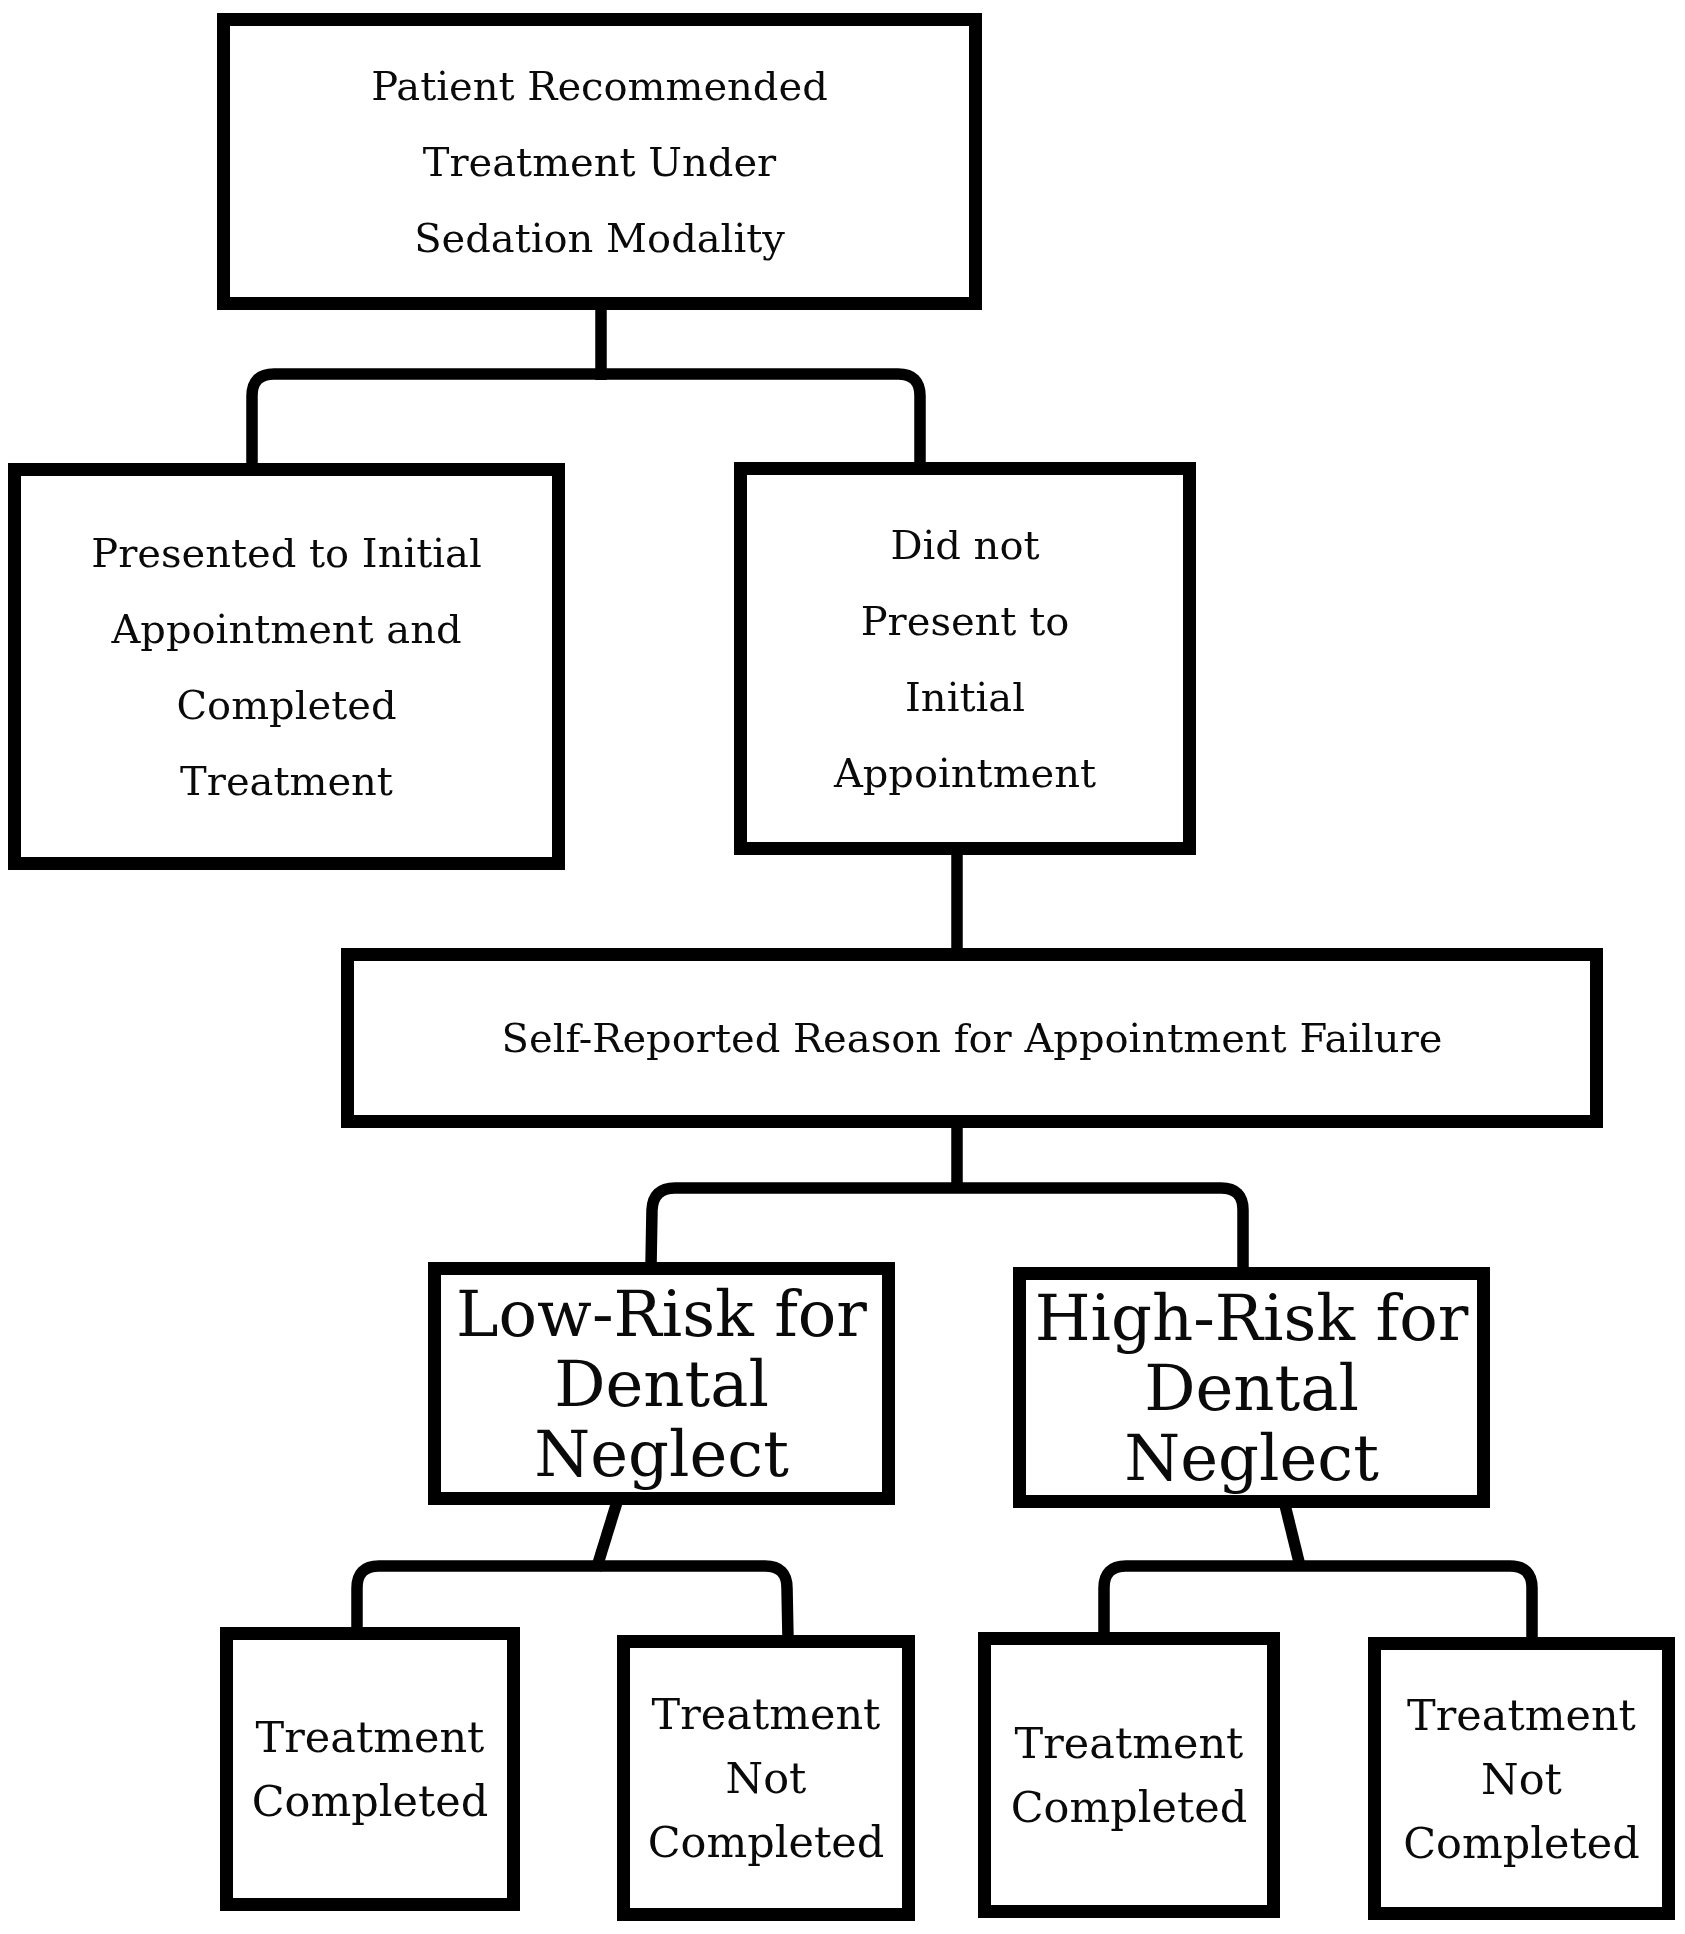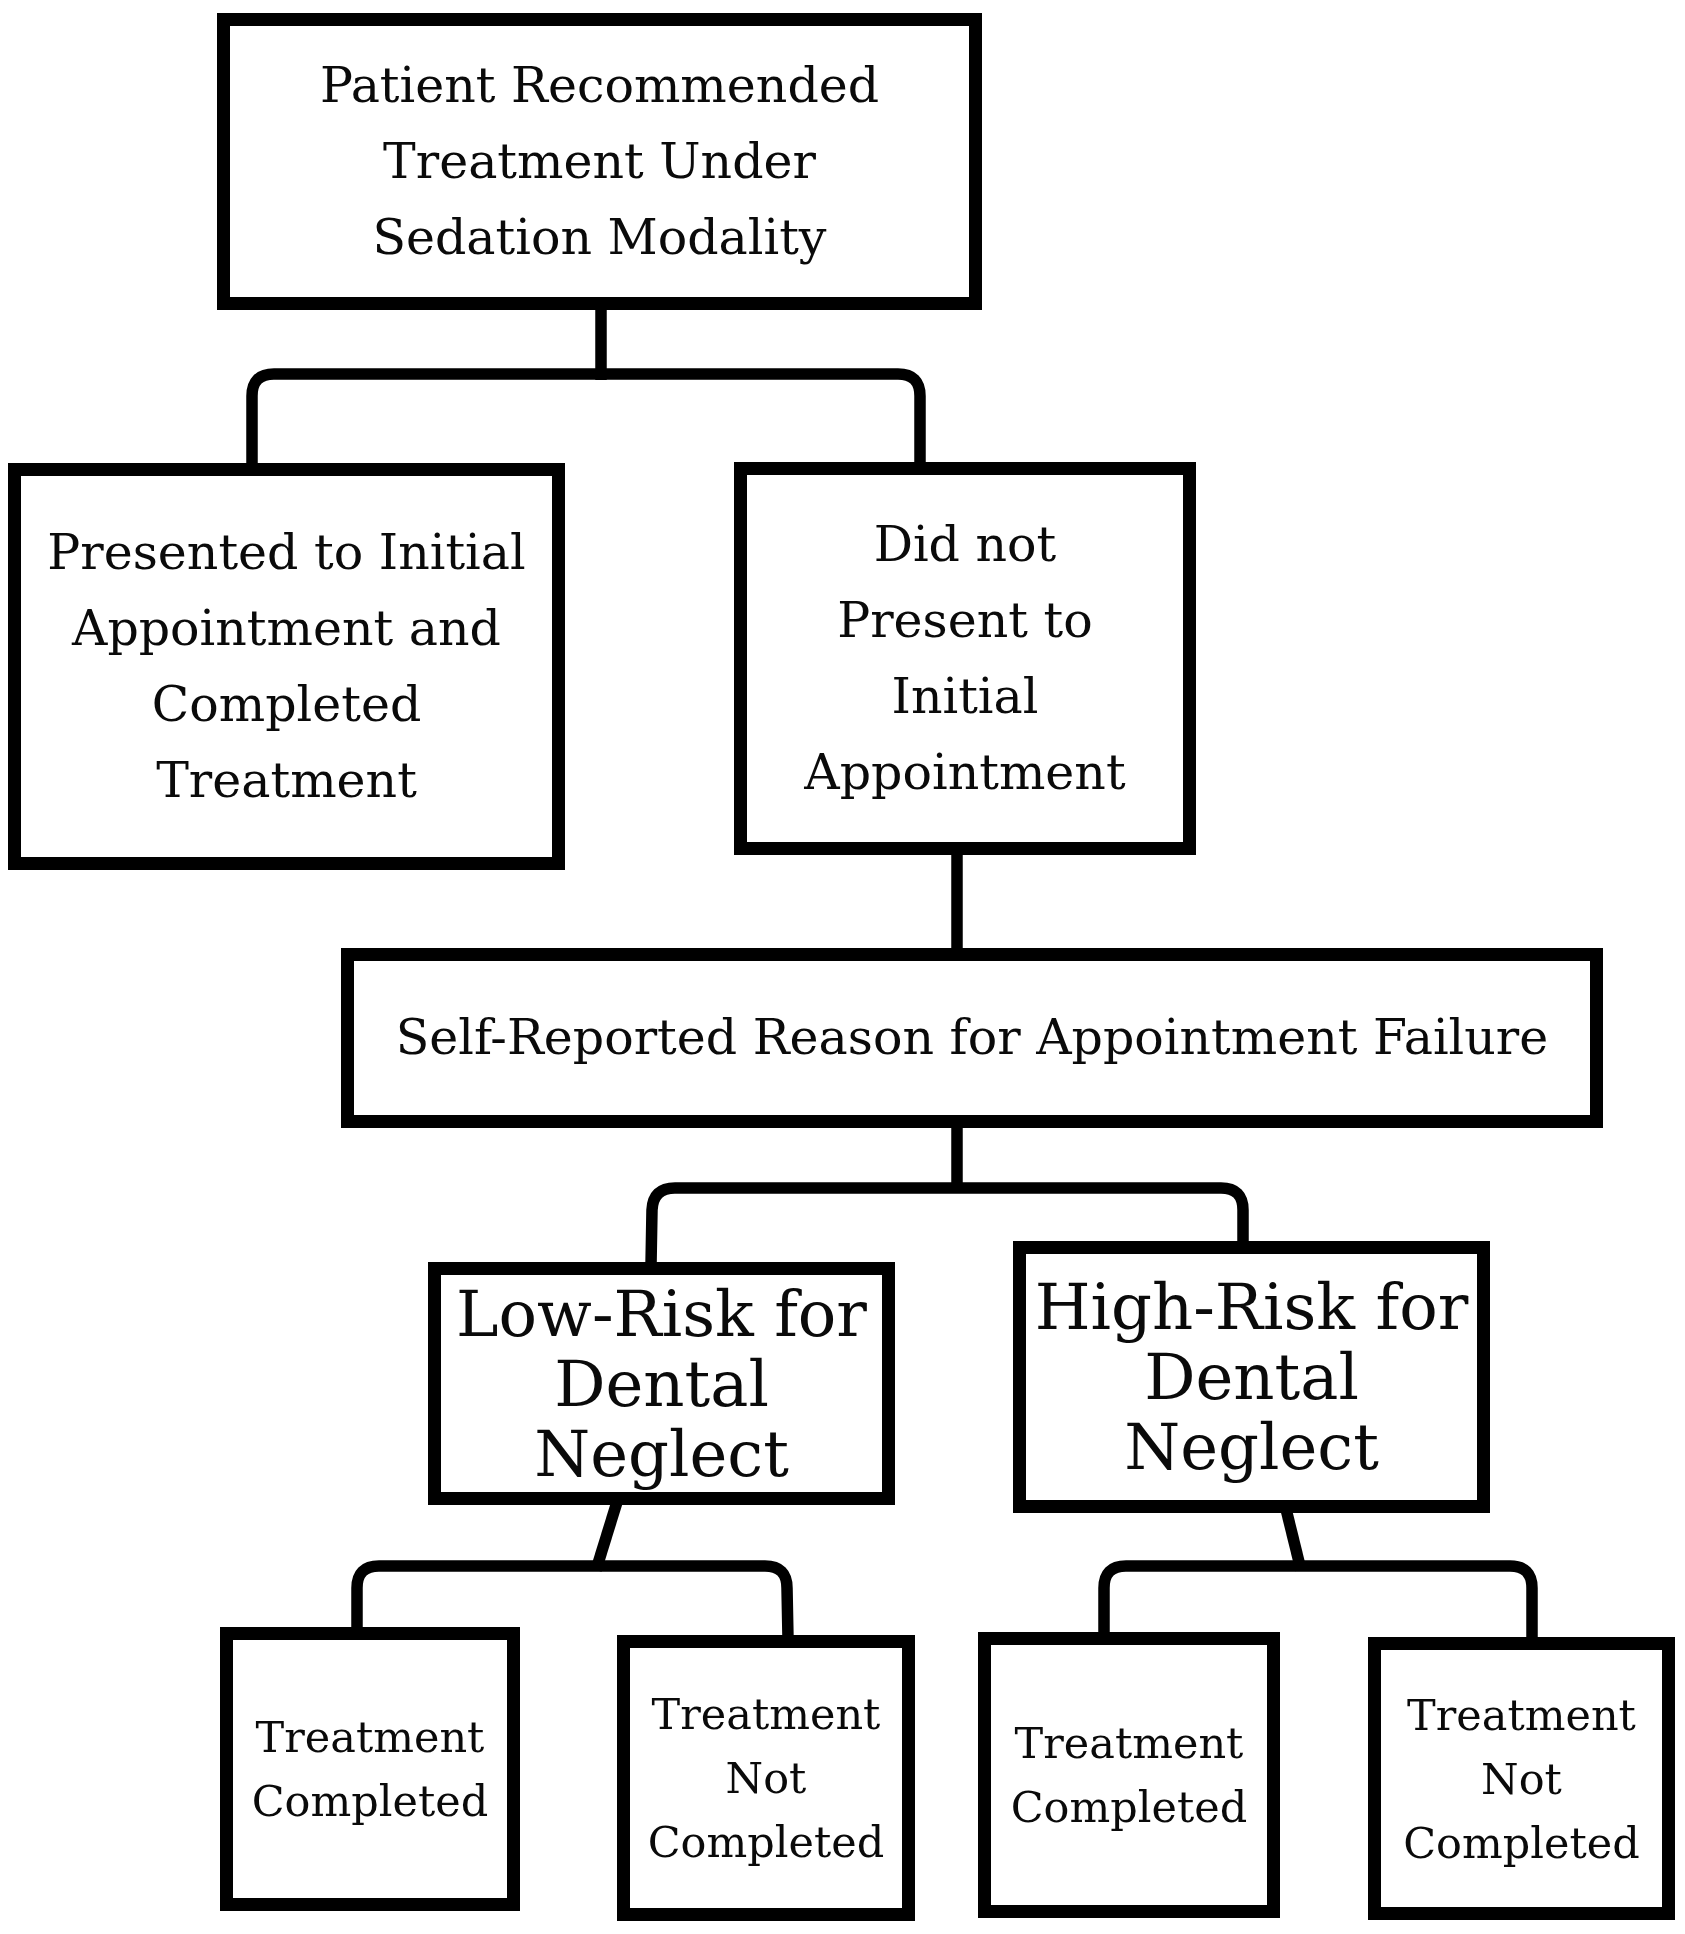--- a/index.html
+++ b/index.html
@@ -29,31 +29,31 @@
     background: #ffffff;
     display: flex;
     align-items: center;
     justify-content: center;
   }
   .node .label {
     display: block;
     text-align: center;
     white-space: pre-line;
   }
-  .size-lg .label { font-size: 49px; line-height: 76px; }
+  .size-lg .label { font-size: 40px; line-height: 76px; }
   .size-md .label { font-size: 64px; line-height: 70px; }
   .size-sm .label { font-size: 43px; line-height: 64px; }
 
   
   #node-root              { left: 217px;  top: 13px;   width: 765px;  height: 297px; }
   #node-presented         { left: 8px;    top: 463px;  width: 557px;  height: 407px; }
   #node-did-not-present   { left: 690px;  top: 462px;  width: 462px;  height: 393px; margin-left: 44px; }
   #node-reason            { left: 341px;  top: 948px;  width: 1262px; height: 180px; }
   #node-low-risk          { left: 428px;  top: 1262px; width: 467px;  height: 243px; }
-  #node-high-risk         { left: 1013px; top: 1241px; width: 477px;  height: 272px; }
+  #node-high-risk         { left: 1013px; top: 1267px; width: 477px;  height: 241px; }
   #node-low-completed     { left: 220px;  top: 1627px; width: 300px;  height: 284px; }
   #node-low-not-completed { left: 617px;  top: 1635px; width: 298px;  height: 286px; }
   #node-high-completed    { left: 978px;  top: 1632px; width: 302px;  height: 286px; }
   #node-high-not-completed{ left: 1368px; top: 1637px; width: 307px;  height: 283px; }
 </style>
 </head>
 <body>
 
 <div class="canvas">
 

